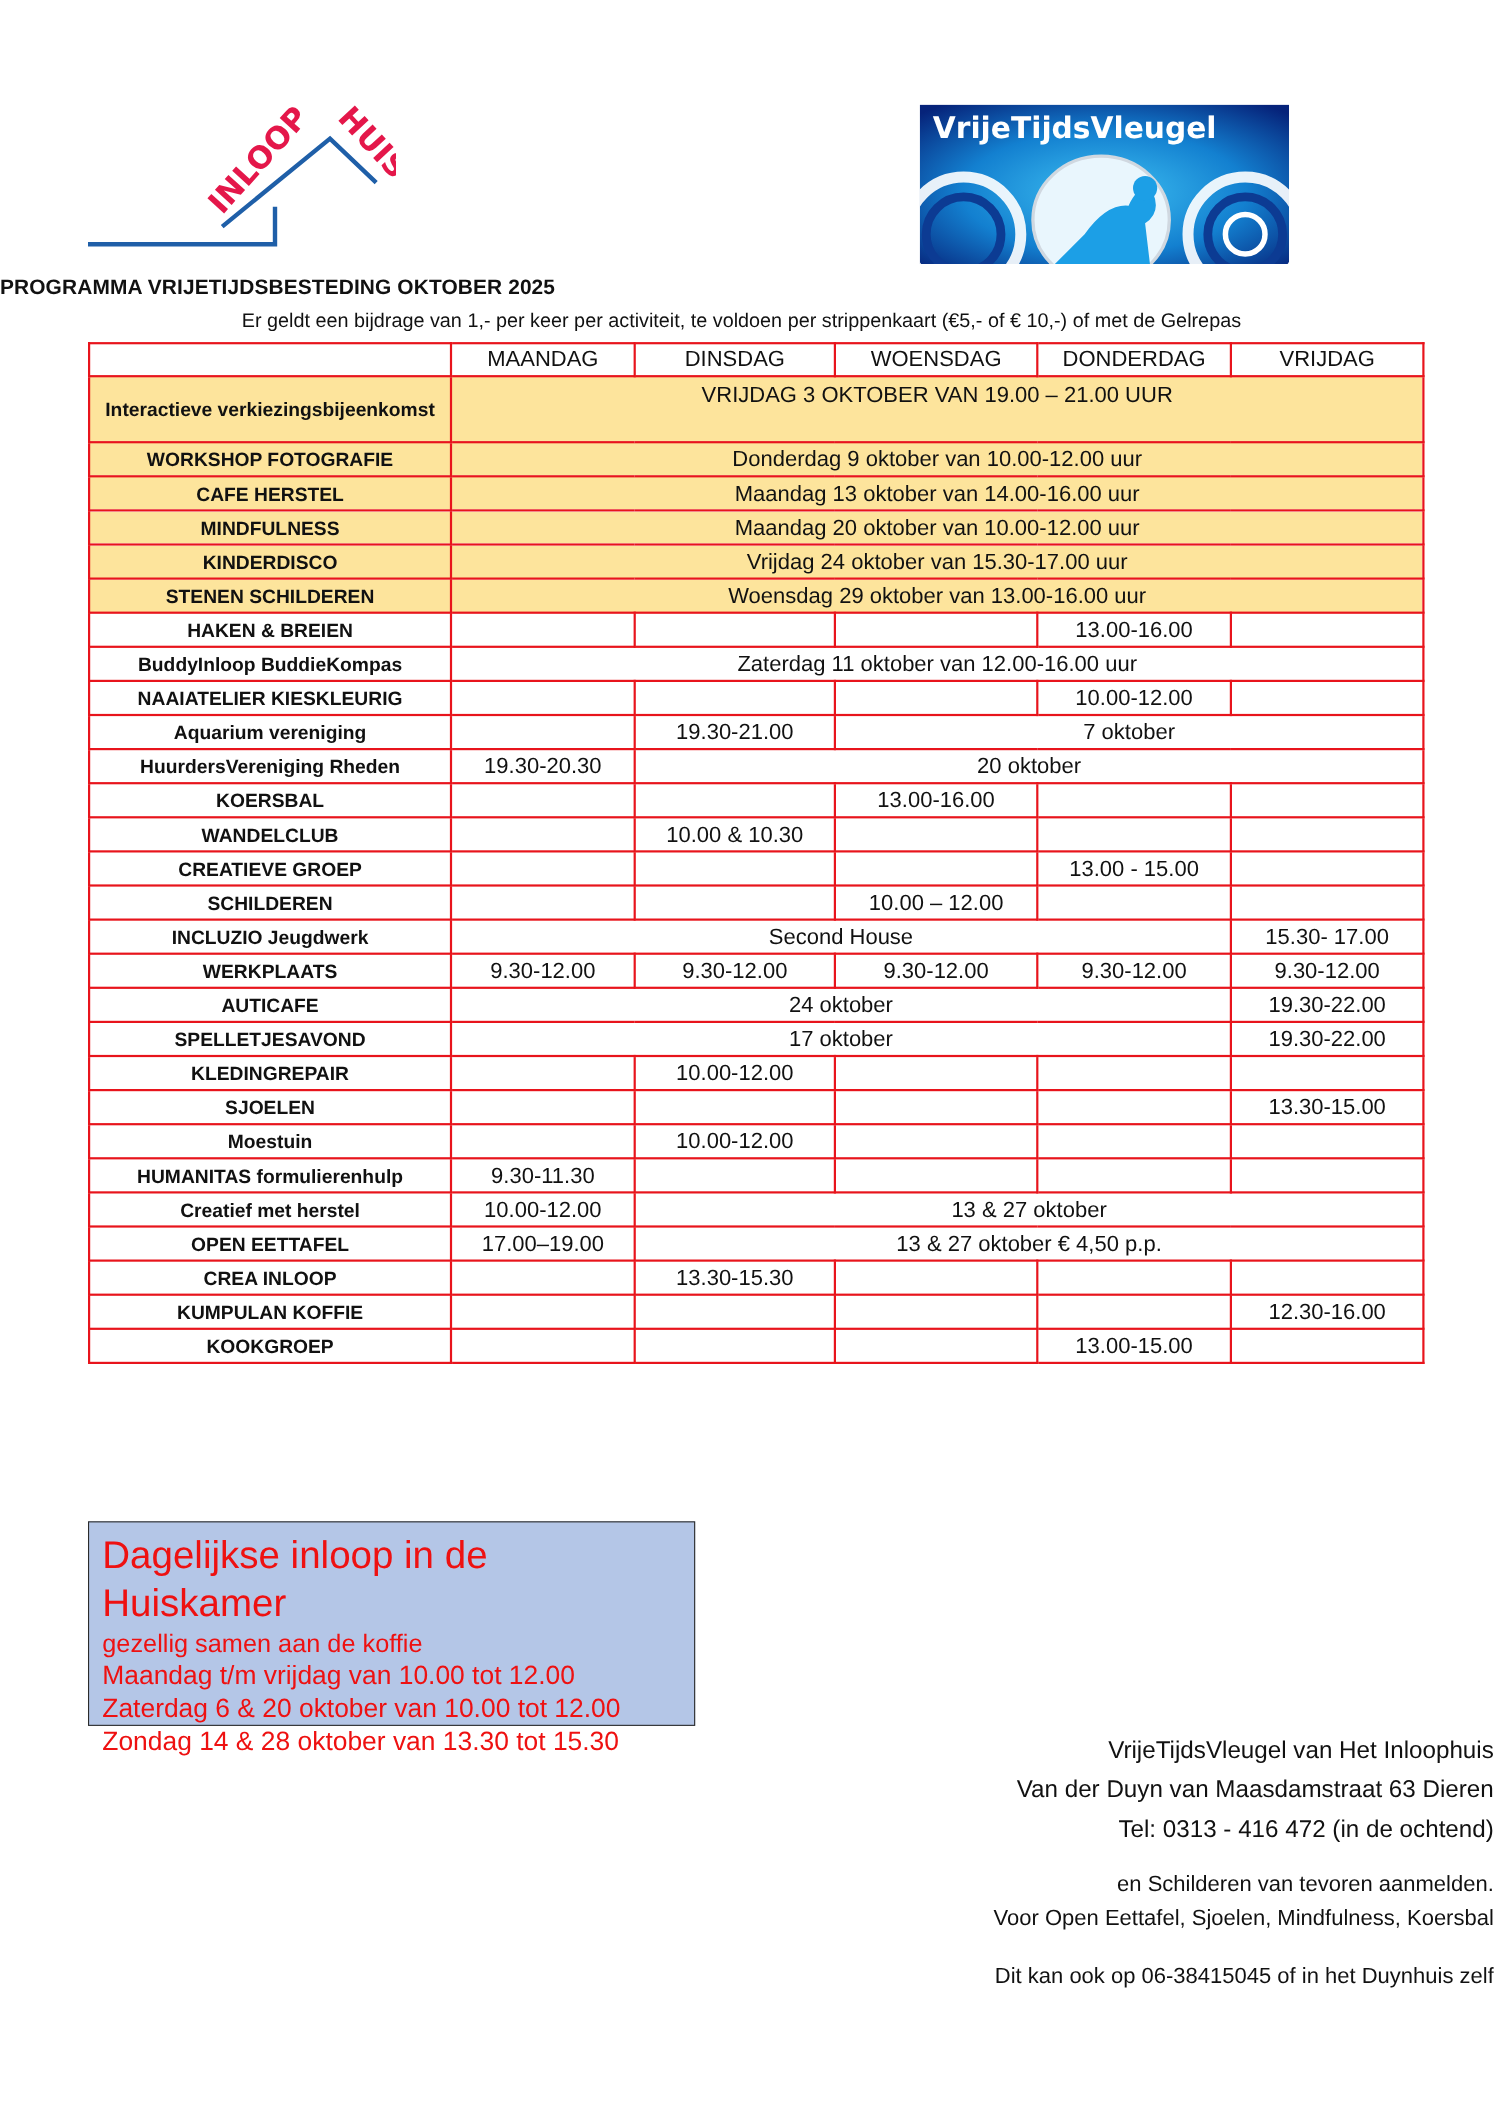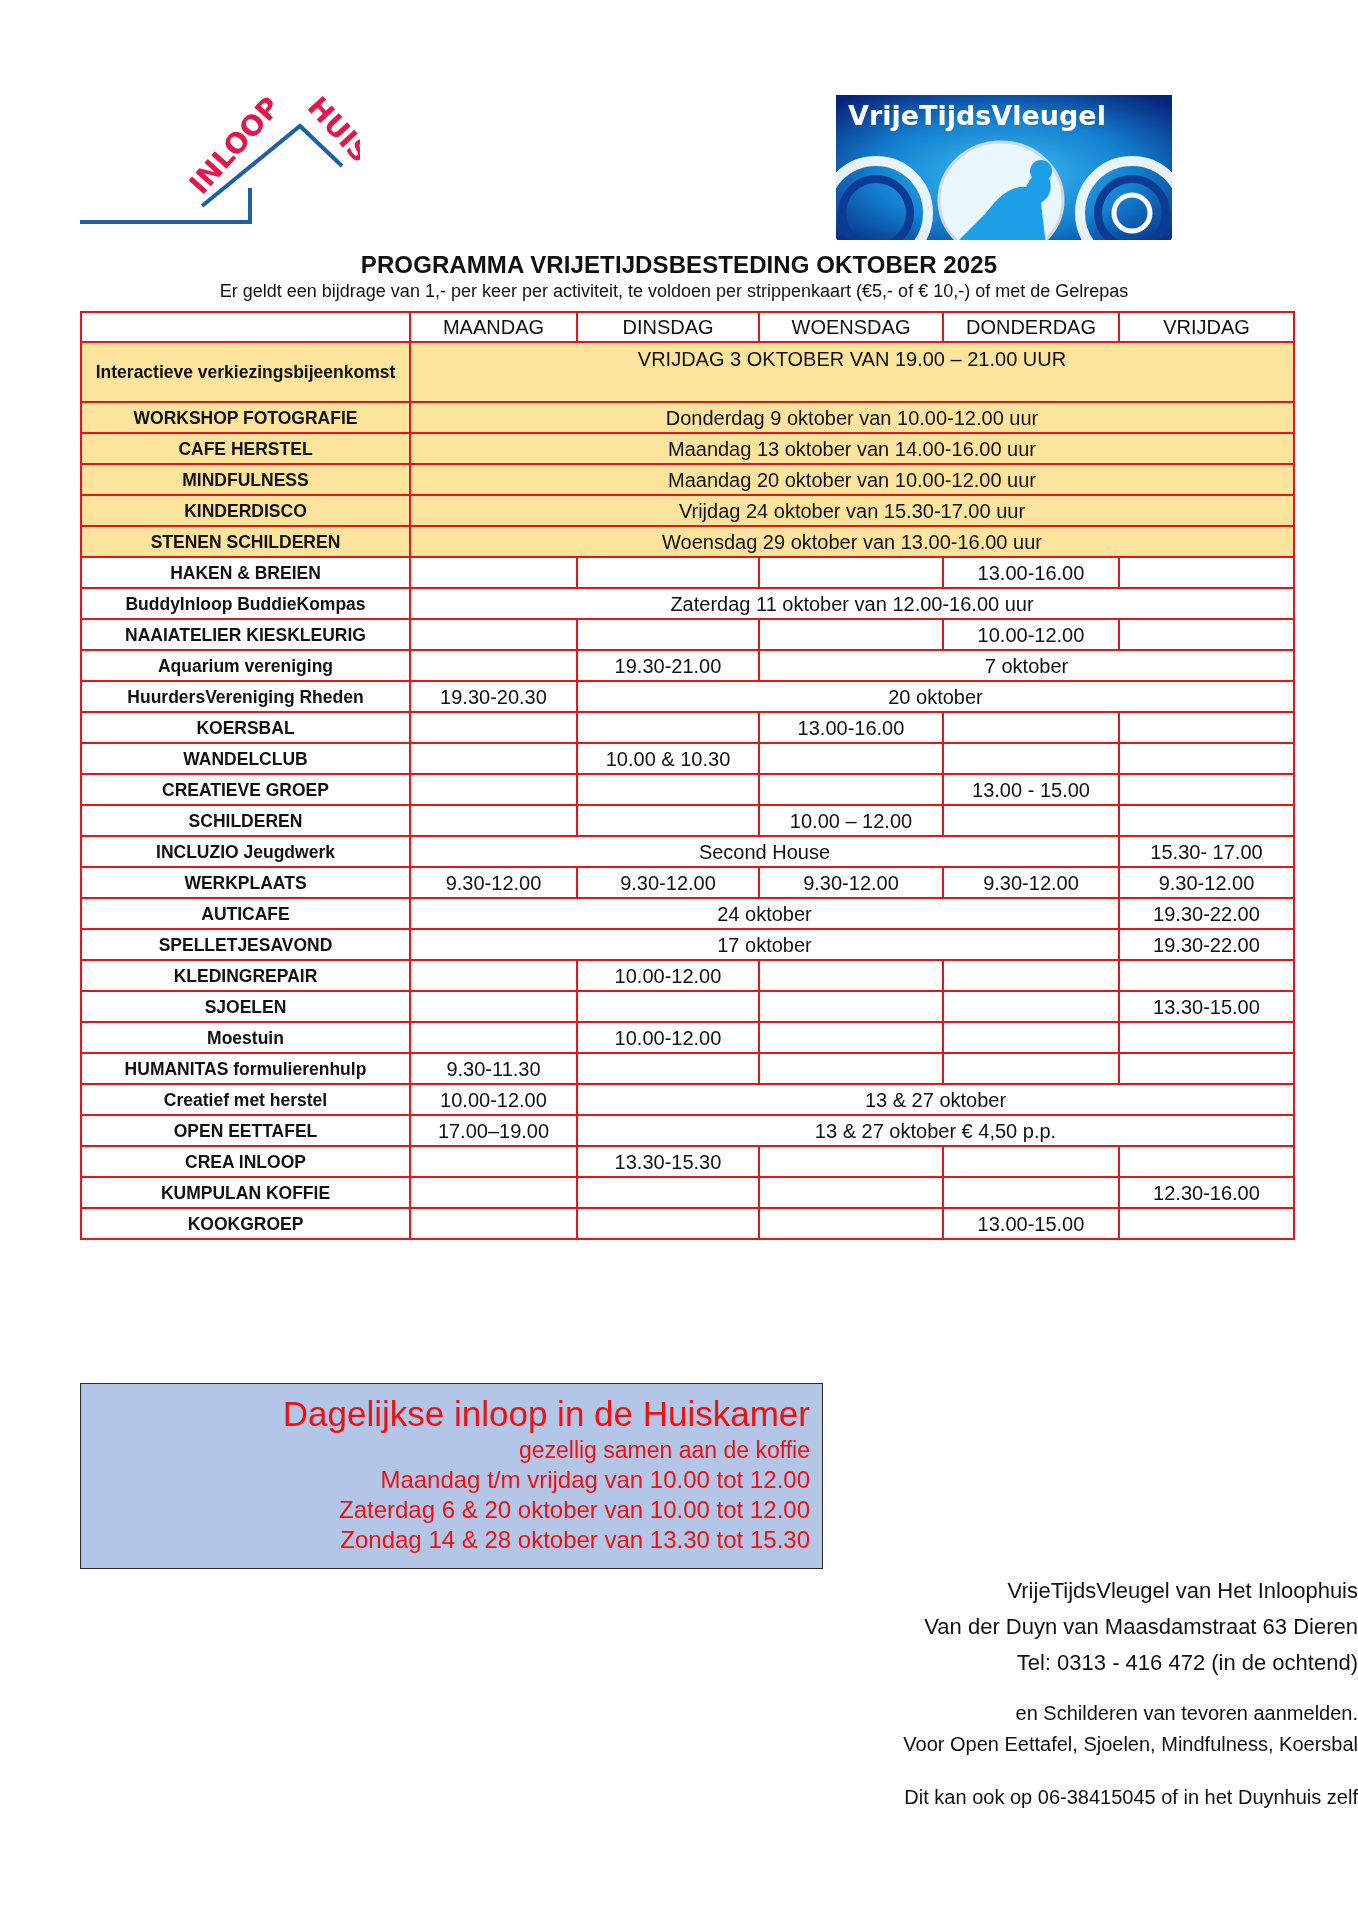--- a/index.html
+++ b/index.html
@@ -2,39 +2,39 @@
 <html><head>
 <meta charset="utf-8">
 <style>
   html, body { margin: 0; padding: 0; background: #ffffff; }
   body { width: 1358px; height: 1930px; position: relative; overflow: hidden;
          font-family: "Liberation Sans", "DejaVu Sans", sans-serif; color: #111; }
 
   .logo-inloop { position: absolute; left: 80px; top: 88px; width: 280px; height: 145px; }
   .logo-vtv { position: absolute; left: 836px; top: 95px; width: 336px; height: 171px; overflow: hidden; }
 
-  .title { position: absolute; left: 0; width: 1358px; top: 251px; text-align: center;
-           font-weight: bold; font-size: 24px; letter-spacing: 0.1px; }
+  .title { position: absolute; left: 0; width: 1358px; top: 251px; text-align: left;
+           font-weight: bold; font-size: 19px; letter-spacing: 0.1px; }
   .subtitle { position: absolute; left: 68px; width: 1212px; top: 281px; text-align: center;
               font-size: 18px; white-space: nowrap; }
 
   table.sched { position: absolute; left: 80px; top: 311px; width: 1213px;
                 border-collapse: collapse; table-layout: fixed; }
   table.sched td { border: 2px solid #e8141c; padding: 0 4px; text-align: center;
                    vertical-align: middle; height: 29px; font-size: 20px; line-height: 22px;
                    white-space: nowrap; overflow: hidden; }
   table.sched td.act { font-weight: bold; font-size: 17.5px; }
   table.sched tr.hdr td { height: 28px; font-size: 20px; }
   table.sched tr.yellow td { background: #fde49c; }
   table.sched tr.tall td { height: 54px; line-height: 24px; }
   table.sched tr.tall td.span-cell { vertical-align: top; padding-top: 4px; }
 
-  .blue-box { position: absolute; left: 80px; top: 1383px; width: 743px; height: 186px;
+  .blue-box { position: absolute; left: 80px; top: 1383px; width: 552px; height: 186px;
               background: #b4c6e7; border: 1.5px solid #2b2b2b; box-sizing: border-box;
-              padding: 6px 12px; color: #ee1111; text-align: right; }
+              padding: 6px 12px; color: #ee1111; }
   .blue-box .bb-title { font-size: 35px; line-height: 44px; margin-top: 2px; }
   .blue-box .bb-sub { font-size: 23px; line-height: 29px; }
   .blue-box .bb-line { font-size: 24px; line-height: 30px; }
 
   .footer { position: absolute; left: 0; width: 1358px; text-align: right; }
   .f1 { top: 1573px; font-size: 22px; line-height: 36px; }
   .f2 { top: 1698px; font-size: 20px; line-height: 31px; }
   .f3 { top: 1782px; font-size: 20px; line-height: 30px; }
   .footer div { white-space: nowrap; }
 </style>

